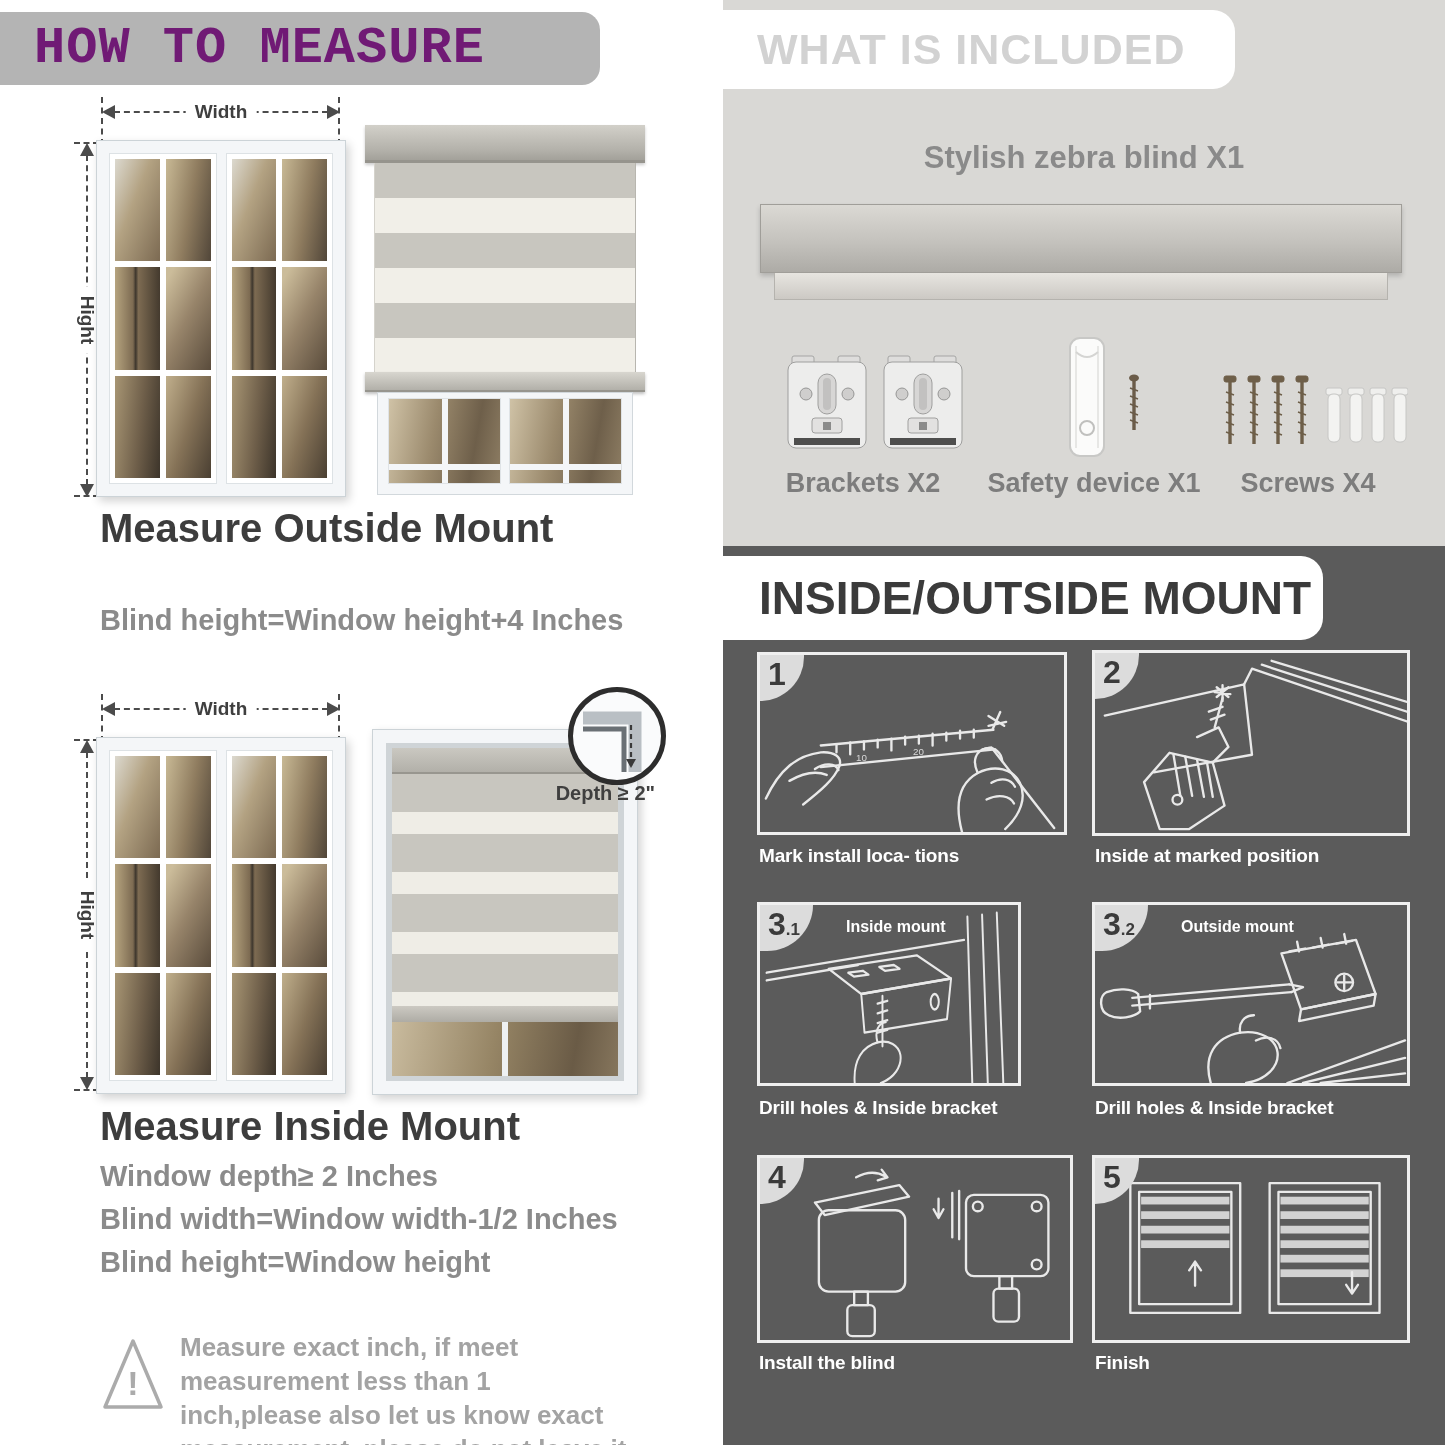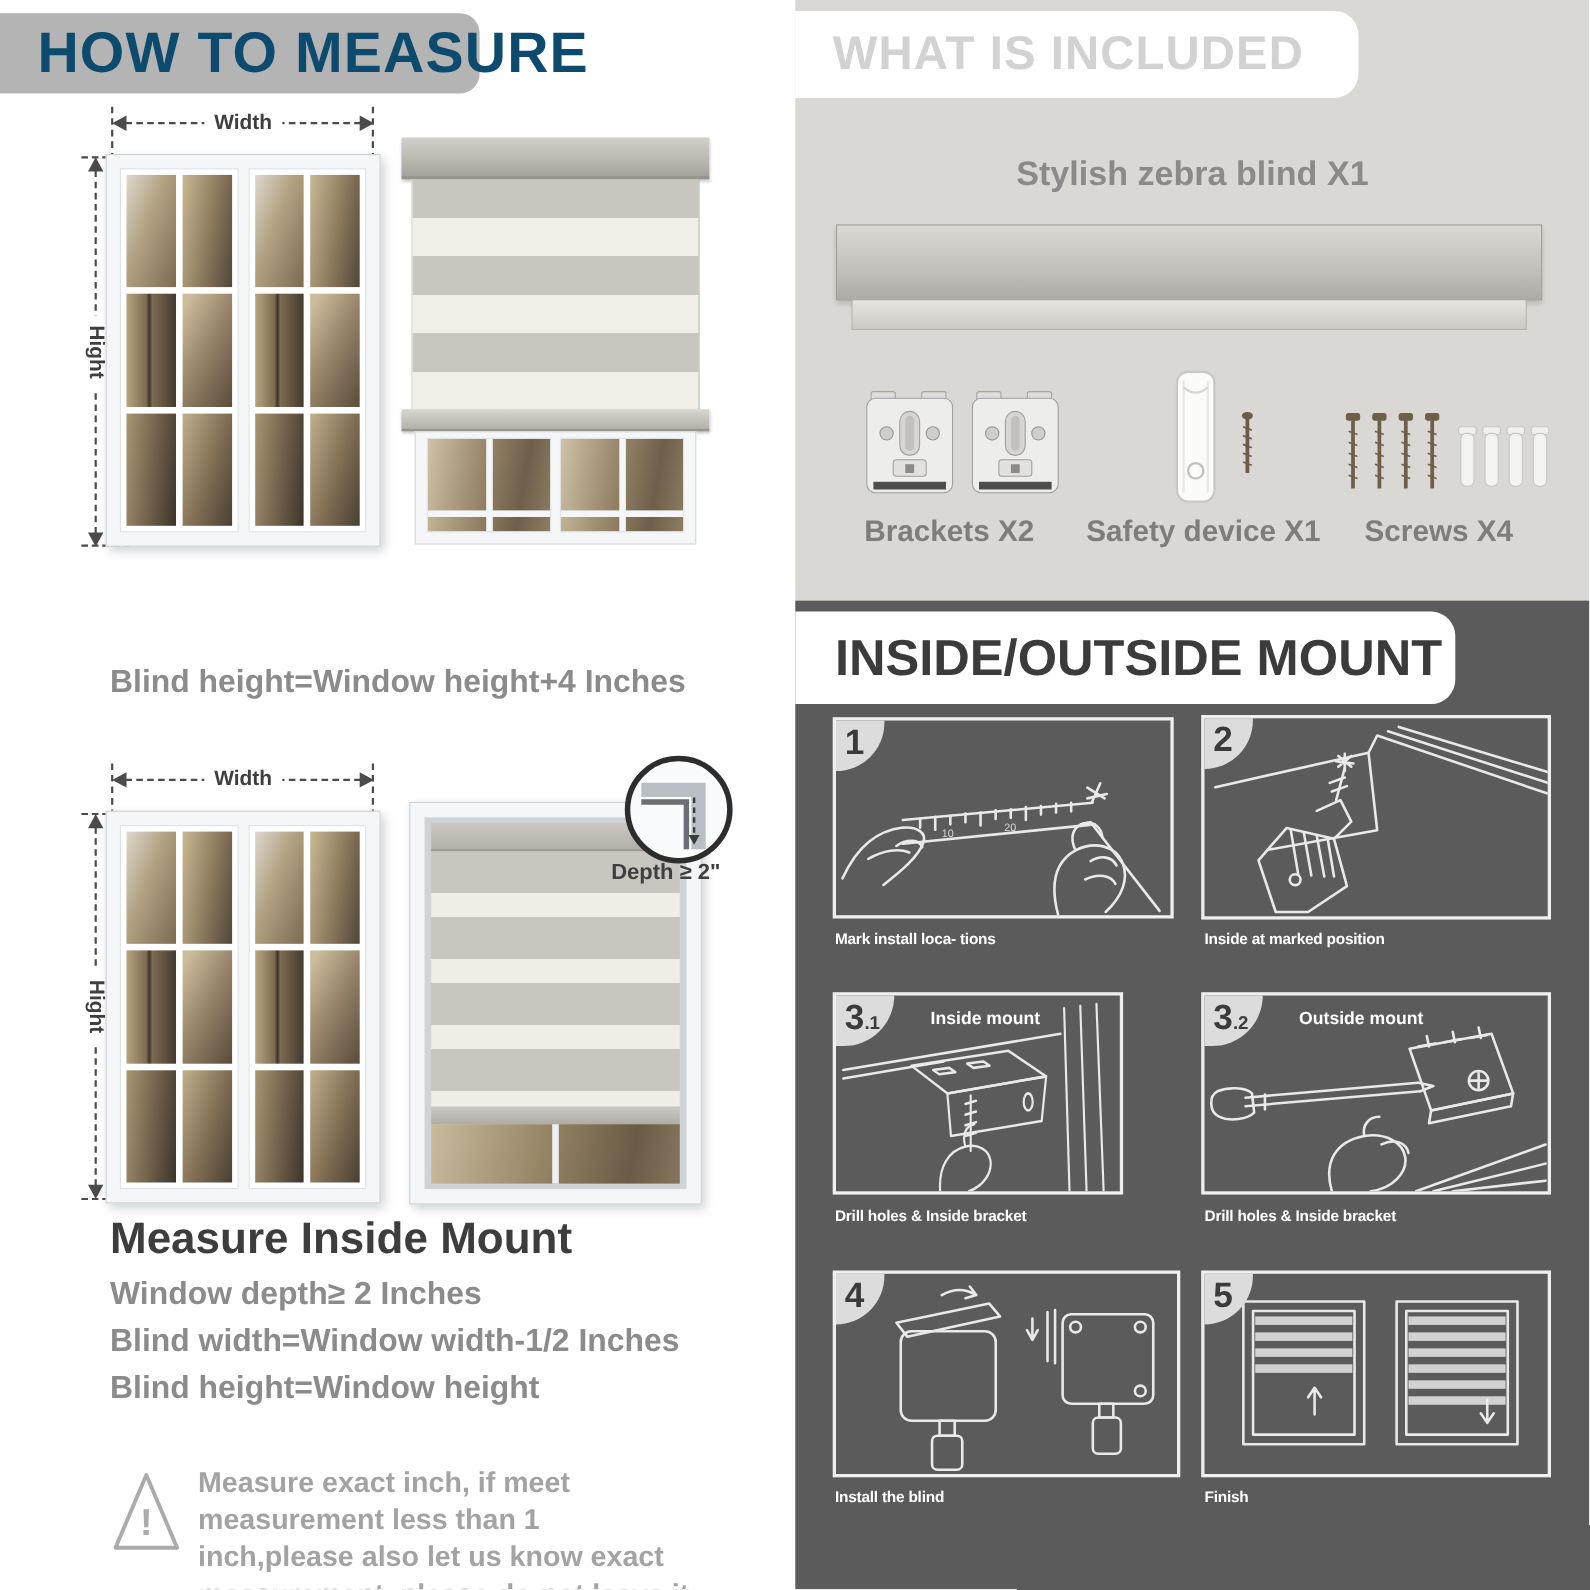--- a/index.html
+++ b/index.html
@@ -1,23 +1,23 @@
 <!DOCTYPE html>
 <html><head>
 <meta charset="utf-8">
 <style>
   html,body{margin:0;padding:0;background:#fff;}
   *{box-sizing:border-box;}
   #page{position:relative;width:1445px;height:1445px;background:#ffffff;overflow:hidden;
         font-family:"Liberation Sans","DejaVu Sans",sans-serif;}
 
   
-  .hdr-left{position:absolute;left:0;top:12px;width:436px;height:73px;background:#b4b4b4;
-            border-radius:0 18px 18px 0;color:#0c4a6e;font-size:52px;font-weight:700;
-            line-height:73px;padding-left:34px;letter-spacing:1px;white-space:nowrap;}
+  .hdr-left{position:absolute;left:0;top:12px;width:600px;height:73px;background:#b4b4b4;
+            border-radius:0 18px 18px 0;color:#701a75;font-size:52px;font-weight:700;
+            line-height:73px;padding-left:34px;letter-spacing:1px;white-space:nowrap;font-family:Liberation Mono, monospace;}
 
   
   .win{position:absolute;background:#f4f6f8;border:1px solid #ccd3d7;
        box-shadow:3px 4px 9px rgba(0,0,0,.18);padding:12px;}
   .win-in{height:100%;display:flex;gap:9px;}
   .pane{flex:1;background:#fff;border:1px solid #dde2e5;padding:5px;display:grid;
         grid-template-columns:repeat(2,1fr);grid-template-rows:repeat(3,1fr);gap:6px;}
   .cell{background:linear-gradient(104deg,#cdbb98 0%,#a08a68 35%,#6b5944 70%,#473d30 100%);}
   .pane .cell:nth-child(1){background:linear-gradient(112deg,#dcd9cf 0%,#b3a282 42%,#7c6a52 100%);}
   .pane .cell:nth-child(2){background:linear-gradient(100deg,#c8b995 0%,#8f7c5f 52%,#514639 100%);}
@@ -102,21 +102,21 @@
       border-radius:0 22px 22px 0;color:#3b3b3b;font-size:46px;font-weight:700;line-height:84px;
       padding-left:36px;white-space:nowrap;}
 
   .step{position:absolute;border:3px solid #efefef;}
   .step svg{position:absolute;left:0;top:0;width:100%;height:100%;}
   .badge{position:absolute;left:0;top:0;min-width:44px;height:46px;background:#dcdcdc;
       border-radius:0 0 46px 0;color:#3b3b3b;font-weight:700;padding:1px 13px 0 8px;z-index:2;white-space:nowrap;}
   .badge .bnum{font-size:32px;}
   .badge .bsub{font-size:17px;}
   .step-label{position:absolute;left:86px;top:13px;font-size:16px;font-weight:700;color:#fff;z-index:2;white-space:nowrap;}
-  .cap{position:absolute;font-size:14px;font-weight:700;color:#fff;white-space:nowrap;letter-spacing:-0.2px;}
+  .cap{position:absolute;font-size:19px;font-weight:700;color:#fff;white-space:nowrap;letter-spacing:-0.2px;}
 
   .sk{stroke:#e9e9e9;stroke-width:2.4;fill:none;stroke-linecap:round;stroke-linejoin:round;}
 </style>
 </head>
 <body>
 
 <div id="page">
 
   <div class="hdr-left">HOW TO MEASURE</div>
 
@@ -164,20 +164,21 @@
     <div class="bo-body"></div>
     <div class="bo-rail"></div>
     <div class="bo-window">
       <div class="bo-glass">
         <div class="bo-pane"></div>
         <div class="bo-pane"></div>
       </div>
     </div>
   </div>
 
+  <div class="sec-title" style="top:506px;">Measure Outside Mount</div>
   <div class="sec-line" style="top:604px;">Blind height=Window height+4 Inches</div>
 
   <div class="tick-v" style="left:101px;top:694px;height:48px;"></div>
   <div class="tick-v" style="left:338px;top:694px;height:48px;"></div>
   <div class="dim-h" style="left:102px;top:701px;width:238px;">
     <div class="al"></div>
     <div class="dl"></div>
     <div class="ar"></div>
     <span class="dim-lbl">Width</span>
   </div>

